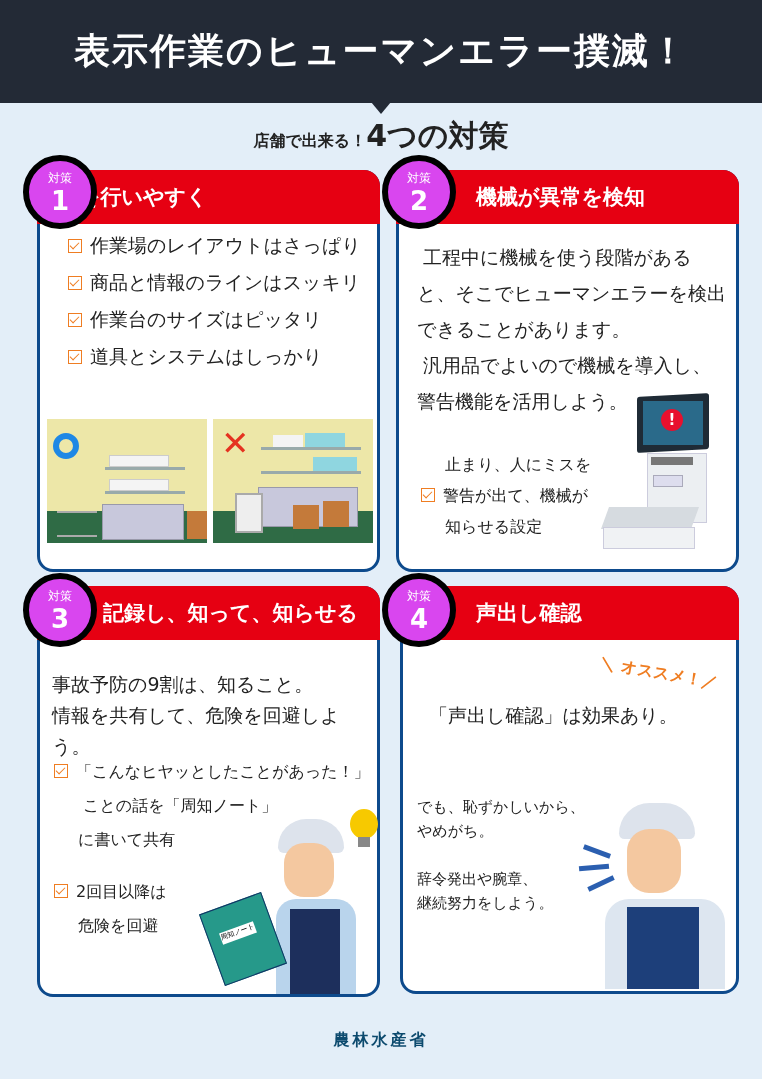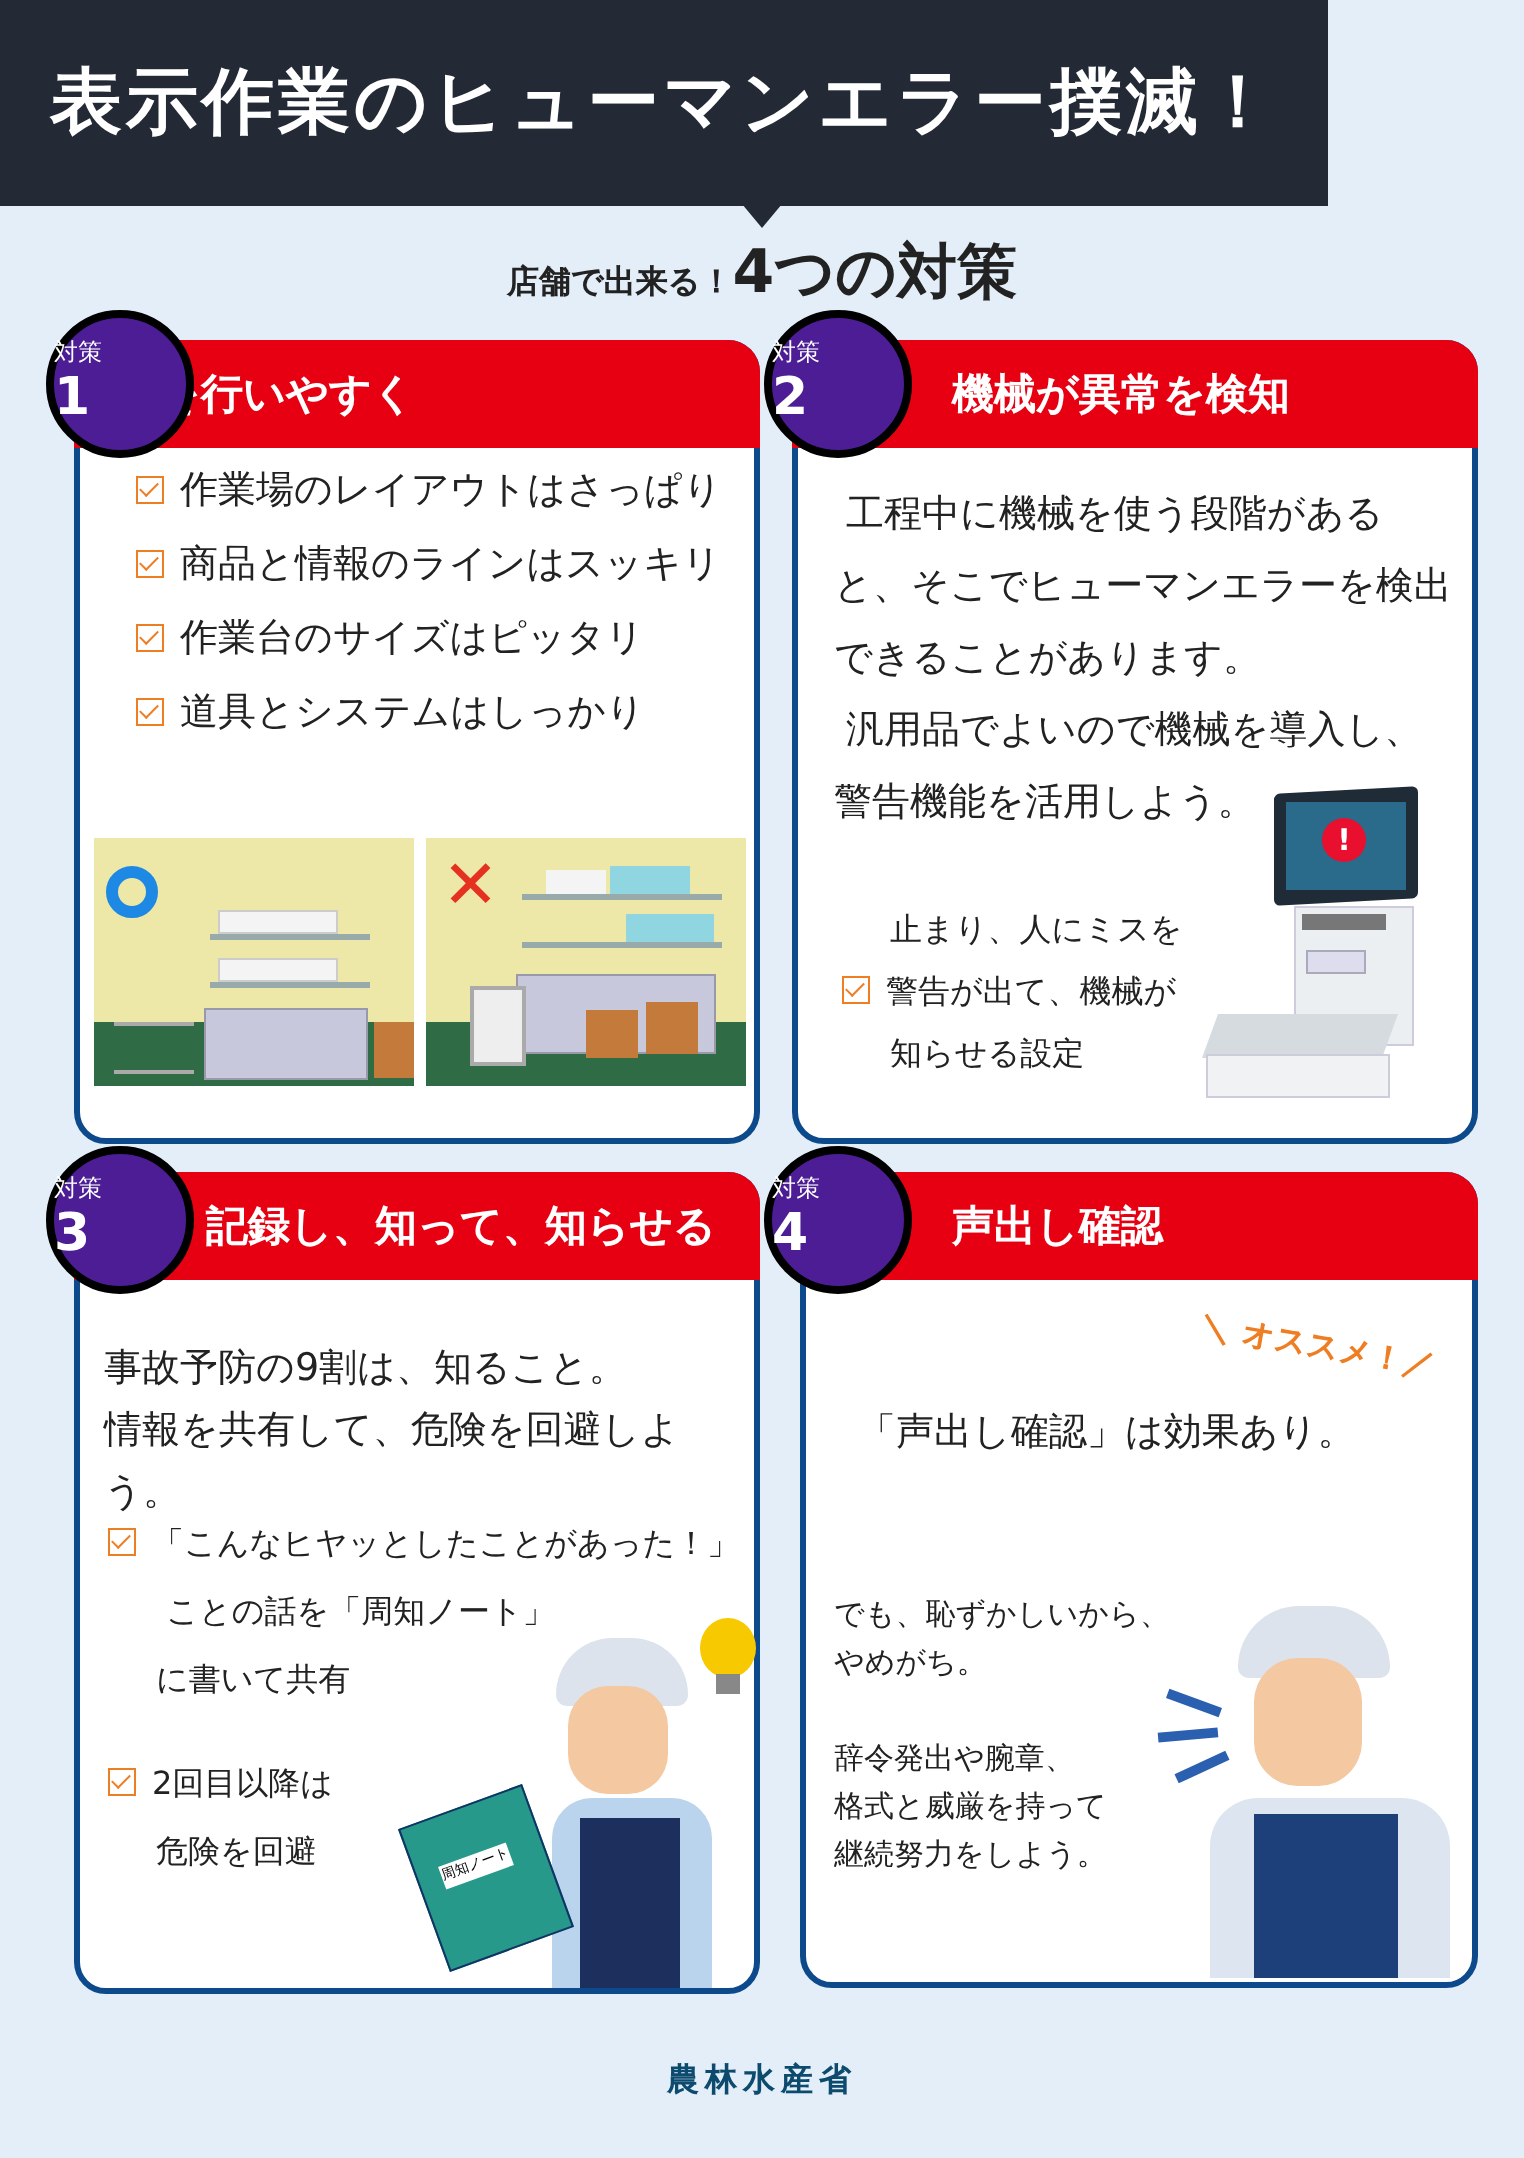--- a/index.html
+++ b/index.html
@@ -1,25 +1,25 @@
 <!DOCTYPE html>
 <html><head>
 <meta charset="utf-8">
 <style>
 *{box-sizing:border-box;margin:0;padding:0}
 body{width:762px;height:1079px;background:#e3eef8;font-family:"DejaVu Sans","Liberation Sans",sans-serif;position:relative;overflow:hidden;color:#222}
-.header{position:absolute;left:0;top:0;width:664px;height:103px;background:#232a36;display:flex;align-items:center;justify-content:center}
+.header{position:absolute;left:0;top:0;width:762px;height:103px;background:#232a36;display:flex;align-items:center;justify-content:center}
 .header h1{color:#fff;font-size:36px;font-weight:bold;letter-spacing:2px}
 .notch{position:absolute;left:371px;top:102px;width:0;height:0;border-left:10px solid transparent;border-right:10px solid transparent;border-top:12px solid #232a36}
 .subtitle{position:absolute;top:116px;left:0;width:762px;text-align:center;font-weight:bold}
 .subtitle .small{font-size:16px}
 .subtitle .big{font-size:30px}
 .card{position:absolute;background:#fff;border:3px solid #0d4a8c;border-radius:16px;overflow:visible}
 .card .bar{position:absolute;left:-3px;right:-3px;top:-3px;height:54px;background:#e60012;border-radius:16px 16px 0 0;color:#fff;font-weight:bold;font-size:21px;display:flex;align-items:center}
-.badge{position:absolute;width:74px;height:74px;border-radius:50%;background:#4c1d95;border:4px solid #000000;color:#fff;z-index:2}
+.badge{position:absolute;width:74px;height:74px;border-radius:50%;background:#d946ef;border:6px solid #000000;color:#fff;text-align:center;z-index:2}
 .badge .lbl{font-size:12px;display:block;margin-top:9px}
 .badge .num{font-size:26px;font-weight:bold;display:block;line-height:28px}
 .chk{display:inline-block;width:14px;height:14px;border:1.5px solid #ef7d22;position:relative;margin-right:8px;vertical-align:-1px}
 .chk::after{content:"";position:absolute;left:3px;top:0px;width:4px;height:8px;border-right:1.5px solid #ef7d22;border-bottom:1.5px solid #ef7d22;transform:rotate(45deg)}
 .list1 li{list-style:none;font-size:19px;line-height:37px}
 .txt{font-size:18px;line-height:36px}
 .txt2{font-size:19px;line-height:31px}
 .small16{font-size:16px;line-height:31px}
 .img{position:absolute;overflow:hidden}
 .footer{position:absolute;top:1030px;left:0;width:762px;text-align:center;font-size:16px;font-weight:bold;color:#0c4a6e;letter-spacing:3px}
@@ -149,21 +149,20 @@
   <div class="bar">
       <span style="margin-left:76px">声出し確認</span>
     </div>
   <div class="osusume" style="left:196px;top:74px">＼ オススメ！／</div>
   <div style="position:absolute;left:26px;top:114px;font-size:19px">「声出し確認」は効果あり。</div>
   <div style="position:absolute;left:14px;top:206px;font-size:15px;line-height:24px">
     <div>でも、恥ずかしいから、</div>
     <div>やめがち。</div>
     <div style="height:24px"></div>
     <div>辞令発出や腕章、</div>
-    <div>格式と威厳を持って</div>
     <div>継続努力をしよう。</div>
   </div>
 
   <div style="position:absolute;left:180px;top:210px;width:155px;height:195px">
     <div style="position:absolute;left:0;top:50px;width:28px;height:5px;background:#2b5fb0;transform:rotate(20deg)"></div>
     <div style="position:absolute;left:-4px;top:66px;width:30px;height:5px;background:#2b5fb0;transform:rotate(-5deg)"></div>
     <div style="position:absolute;left:4px;top:82px;width:28px;height:5px;background:#2b5fb0;transform:rotate(-25deg)"></div>
     <div style="position:absolute;left:36px;top:4px;width:76px;height:36px;border-radius:34px 34px 6px 6px;background:#dde3ec"></div>
     <div style="position:absolute;left:44px;top:30px;width:54px;height:64px;border-radius:22px;background:#f4c8a0"></div>
     <div style="position:absolute;left:22px;top:100px;width:120px;height:90px;background:#dde6f0;border-radius:24px 24px 0 0"></div>

